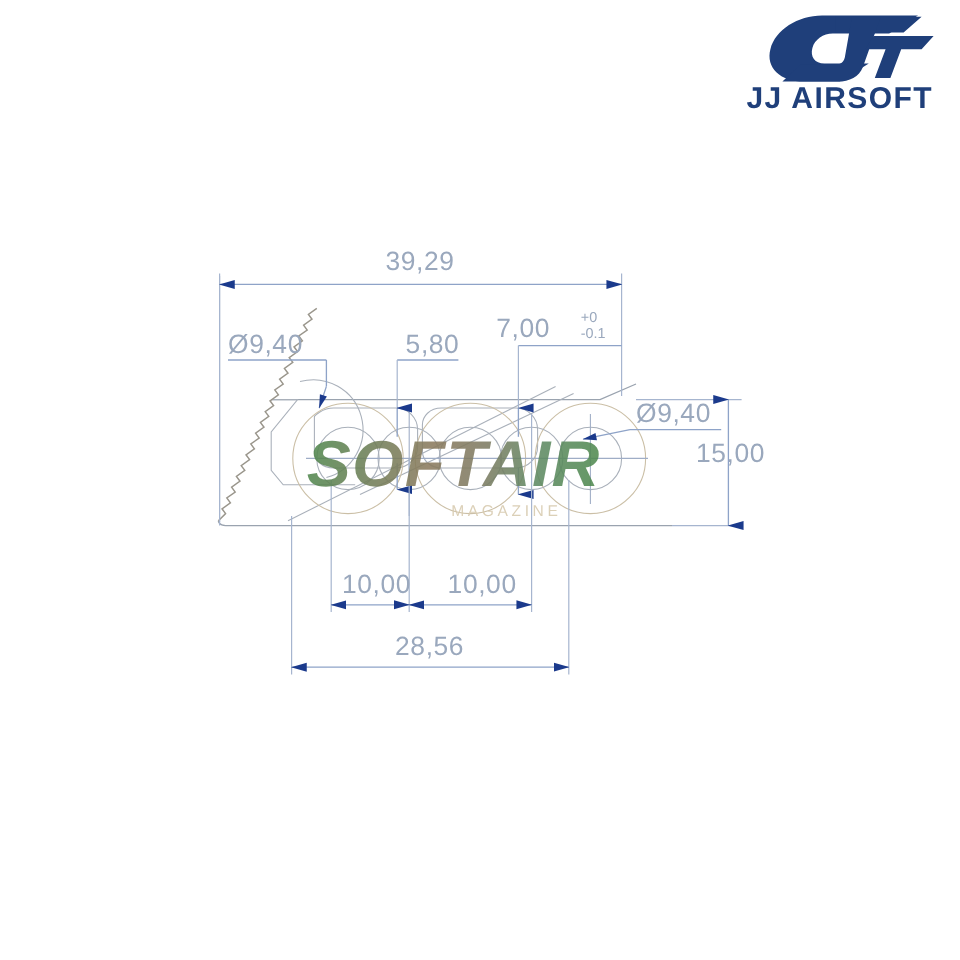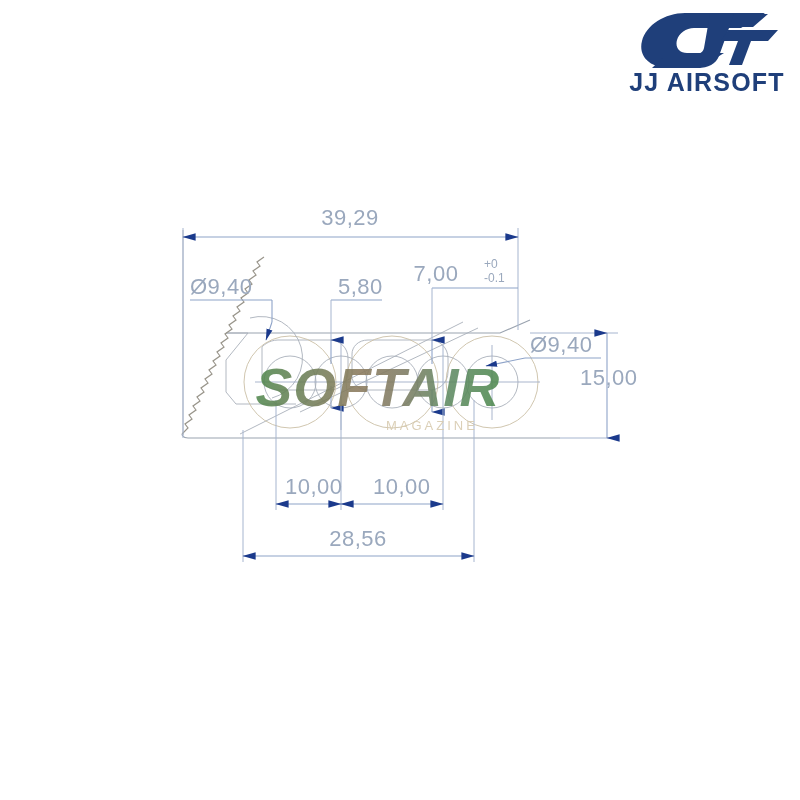--- a/index.html
+++ b/index.html
@@ -28,21 +28,20 @@
     top: 0;
     left: 0;
     width: 170px;
     height: 64px;
   }
   #brand-logo .logo-wordmark {
     position: absolute;
     left: 0;
     top: 60px;
     width: 170px;
-    text-align: center;
     font-family: "Liberation Sans", sans-serif;
     font-weight: bold;
     font-size: 25px;
     letter-spacing: 1.2px;
     color: #1f3f7a;
     white-space: nowrap;
   }
 
   
   #drawing-canvas {
@@ -88,21 +87,21 @@
     font-style: italic;
     font-size: 40px;
     line-height: 40px;
     color: #cdbb96;
     opacity: 0.95;
     white-space: nowrap;
     letter-spacing: 2px;
   }
   #watermark .wm-sub {
     position: absolute;
-    left: 128px;
+    left: 118px;
     top: 58px;
     font-family: "Liberation Sans", sans-serif;
     font-size: 13px;
     letter-spacing: 3px;
     color: #d8cbb0;
     opacity: 0.9;
     white-space: nowrap;
   }
 </style>
 </head>

